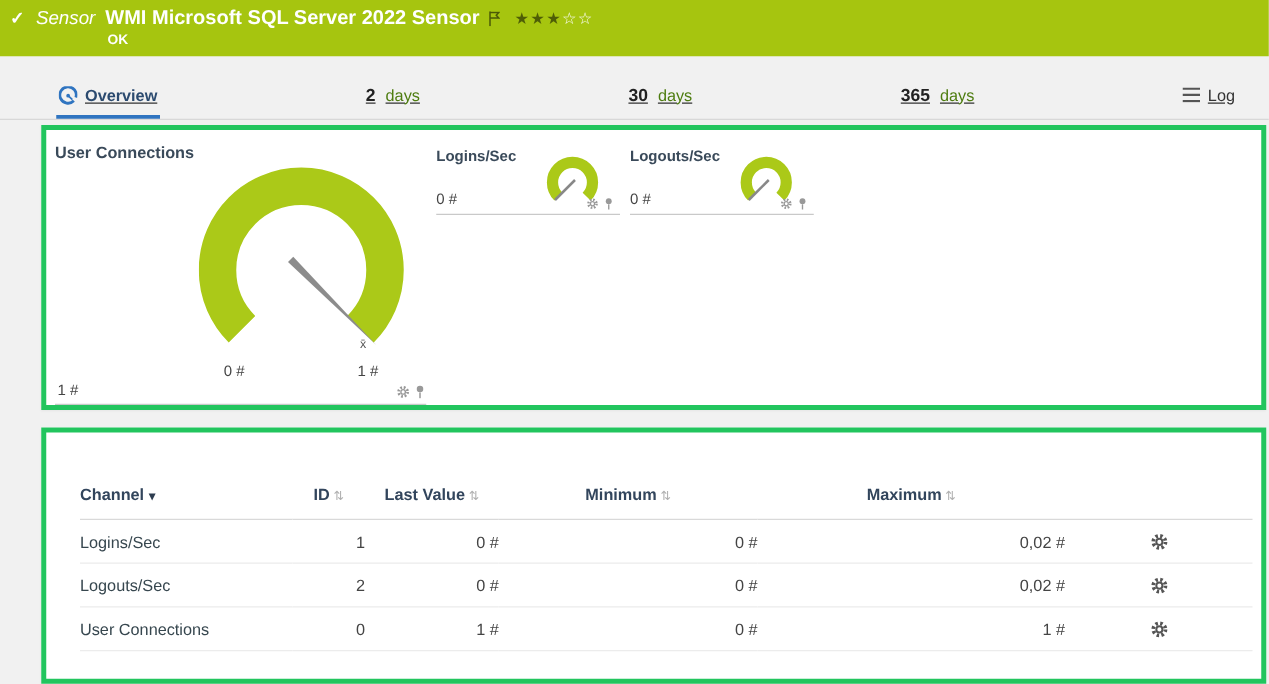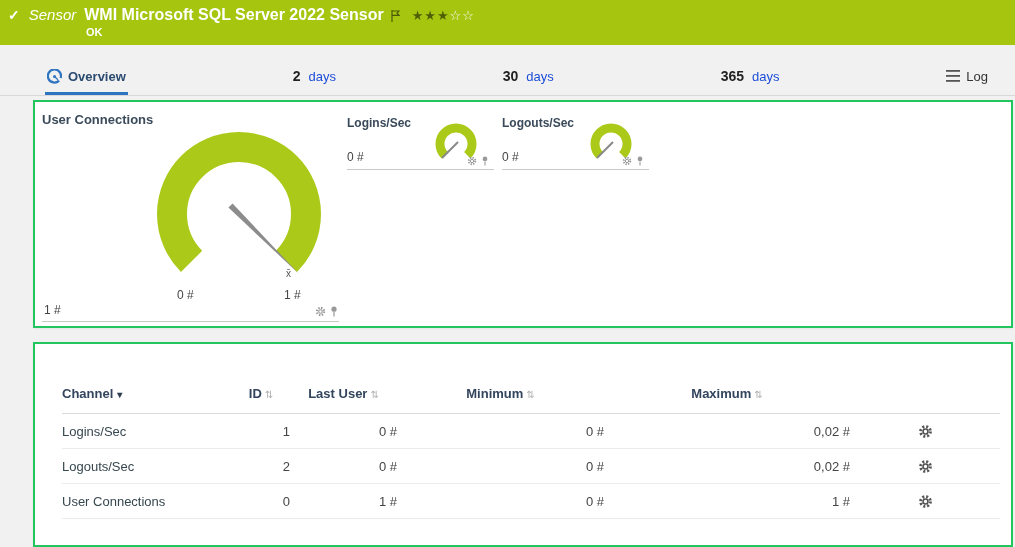--- a/index.html
+++ b/index.html
@@ -18,33 +18,33 @@
   .flag-wrap { position:relative; top:2px; margin-right:12px; }
   .stars { font-size:13px; letter-spacing:1px; }
   .stars .filled { color:rgba(20,25,0,0.6); }
   .stars .empty { color:rgba(255,255,255,0.95); }
   .status-badge { position:absolute; left:52px; top:26px; font-size:11px; font-weight:bold;margin-left:34px; }
 
   
   .tab-bar {
     position:absolute; top:60px; left:0; width:100%; height:36px;
     display:flex; justify-content:space-between; align-items:stretch;
-    padding:0 25px 0 45px; border-bottom:1px solid #d8d8d8;
+    padding:0 25px 0 45px; border-bottom:1px solid #d8d8d8;text-decoration:underline;
   }
   .tab { display:flex; align-items:center; gap:6px; font-size:13px; color:#333;
          padding:0 2px; border-bottom:3px solid transparent; cursor:pointer; }
   .tab.active { border-bottom-color:#2f74c0; }
   .tab.active .tab-label { color:#2b4a6f; font-weight:bold; }
   .tab .num { font-weight:bold; font-size:14px; color:#222; }
-  .tab .unit { color:#1d4ed8; margin-left:2px; font-weight:normal; }
+  .tab .unit { color:#4d7c0f; margin-left:2px; font-weight:normal; }
   .tab svg { flex:none; display:block; }
 
   
   .panel { position:absolute; left:33px; width:980px; background:#fff;
-           border:2px solid #22c55e; box-shadow:0 1px 2px rgba(0,0,0,0.05); }
+           border:4px solid #22c55e; box-shadow:0 1px 2px rgba(0,0,0,0.05); }
   .panel-gauges { top:100px; height:228px; }
   .panel-table  { top:342px; height:205px; overflow:hidden; }
 
   .gauge-title { position:absolute; font-size:13px; font-weight:bold; color:#3a4a5a; }
   .gauge-value { position:absolute; font-size:12px; color:#444; }
   .scale-label { position:absolute; font-size:12px; color:#444; }
   .avg-marker  { position:absolute; font-size:10px; color:#555; }
   .divider { position:absolute; border-top:1px solid #c9c9c9; }
   .mini-icons { position:absolute; display:flex; gap:4px; align-items:flex-end; }
   .mini-icons svg { display:block; }
@@ -200,21 +200,21 @@
         <col style="width:58px">
         <col style="width:107px">
       <col style="width:207px">
         <col style="width:246px">
         <col style="width:150px">
     </colgroup>
     <thead>
       <tr>
         <th class="ch"><span>Channel</span><span class="sort-caret">▾</span></th>
         <th><span>ID</span><span class="sort-icon">⇅</span></th>
-        <th><span>Last User</span><span class="sort-icon">⇅</span></th>
+        <th><span>Last Value</span><span class="sort-icon">⇅</span></th>
         <th><span>Minimum</span><span class="sort-icon">⇅</span></th>
         <th><span>Maximum</span><span class="sort-icon">⇅</span></th>
         <th></th>
       </tr>
     </thead>
     <tbody>
       <tr>
         <td class="ch">Logins/Sec</td>
         <td>1</td>
         <td>0 #</td>

